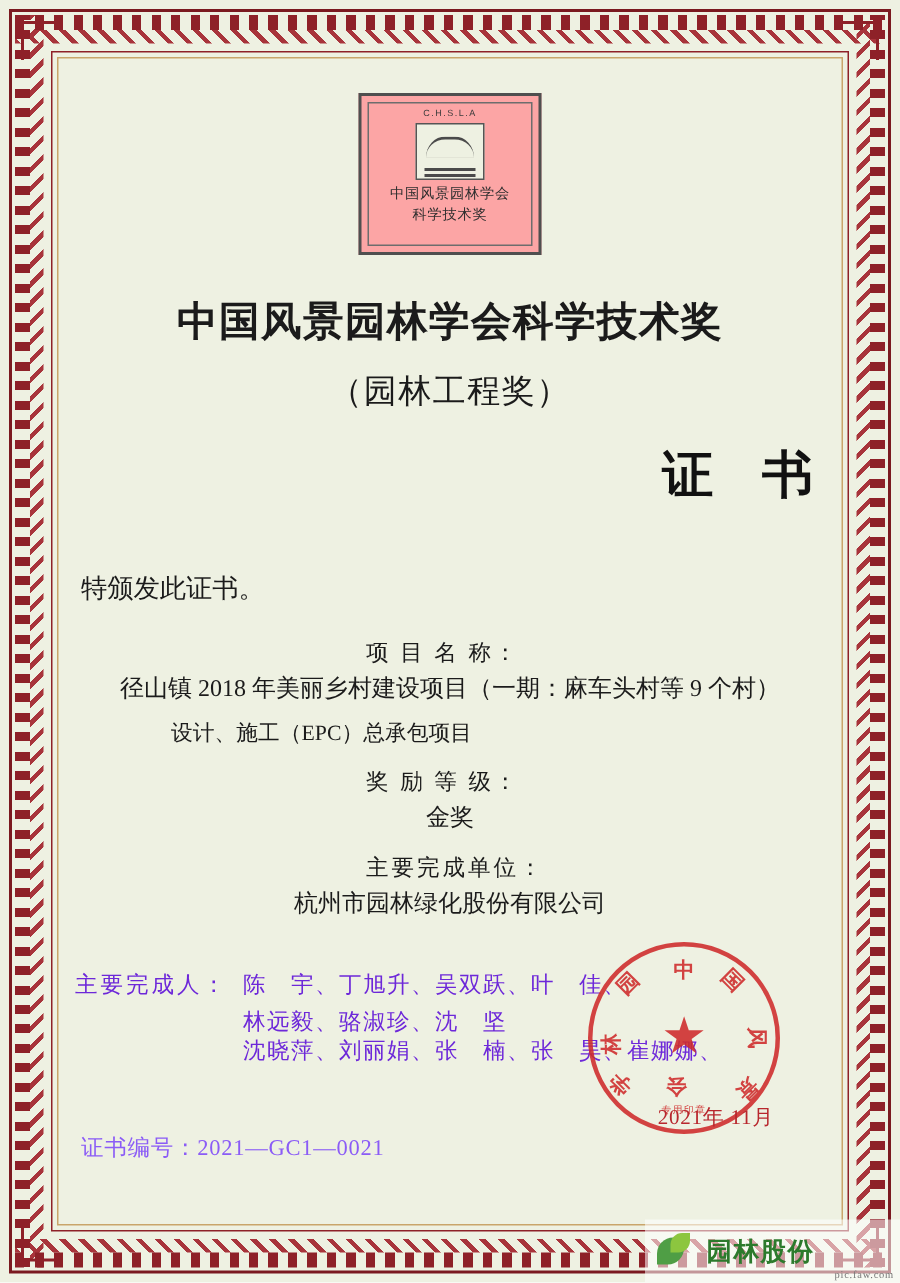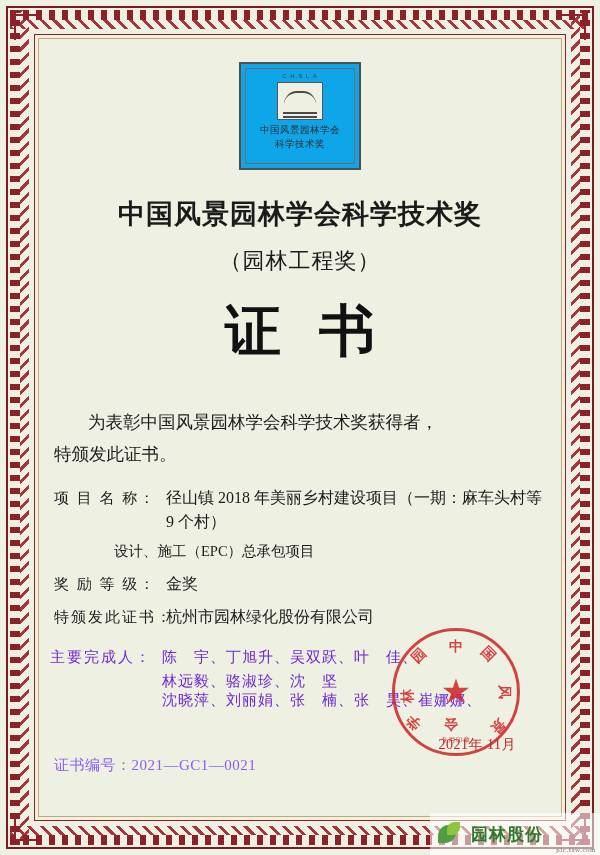--- a/index.html
+++ b/index.html
@@ -84,21 +84,21 @@
     bottom: 46px;
   }
 
   
   .emblem {
     width: 122px;
     height: 108px;
     margin: 16px auto 0;
     border: 2px solid #4f4f4f;
     box-sizing: border-box;
-    background: #0ea5e9;
+    background: #fca5a5;
     padding: 4px;
     position: relative;
   }
   .emblem-inner {
     width: 100%;
     height: 100%;
     border: 1px solid #6d6d6d;
     box-sizing: border-box;
     display: flex;
     flex-direction: column;
@@ -160,22 +160,22 @@
   }
   .title-sub {
     text-align: center;
     font-size: 22px;
     font-weight: normal;
     color: #1b1b1b;
     margin-top: 14px;
     letter-spacing: 1px;
   }
   .title-cert {
-    text-align: center;
-    font-size: 56px;
+    text-align: right;
+    font-size: 34px;
     font-weight: bold;
     color: #111;
     margin-top: 18px;
     letter-spacing: 12px;
     text-indent: 12px;
   }
 
   .statement {
     margin-top: 36px;
     font-size: 17.5px;
@@ -187,23 +187,24 @@
   .statement .l2 { text-indent: 0; }
 
   .fields {
     margin-top: 16px;
     padding: 0 8px;
     font-size: 15px;
     color: #1b1b1b;
   }
   .field-row {
     display: flex;
-    align-items: flex-start;
+    align-items: center;
     margin-bottom: 9px;
     line-height: 24px;
+    flex-direction: column;
   }
   .field-label {
     width: 112px;
     flex: none;
     letter-spacing: 2px;
     white-space: nowrap;
   }
   .field-value {
     flex: 1;
     font-size: 16px;
@@ -376,38 +377,37 @@
         <div class="emblem-text">中国风景园林学会</div>
         <div class="emblem-text" style="margin-top:2px">科学技术奖</div>
       </div>
     </div>
 
     <div class="title-main">中国风景园林学会科学技术奖</div>
     <div class="title-sub">（园林工程奖）</div>
     <div class="title-cert">证 书</div>
 
     <div class="statement">
-      <div class="l1">为表彰中国风景园林学会科学技术奖获得者，</div>
       <div class="l2">特颁发此证书。</div>
     </div>
 
     <div class="fields">
       <div class="field-row">
         <div class="field-label">项 目 名 称：</div>
         <div class="field-value">径山镇 2018 年美丽乡村建设项目（一期：麻车头村等 9 个村）</div>
       </div>
       <div class="field-value cont">设计、施工（EPC）总承包项目</div>
 
       <div class="field-row">
         <div class="field-label">奖 励 等 级：</div>
         <div class="field-value">金奖</div>
       </div>
 
       <div class="field-row">
-        <div class="field-label">特颁发此证书：</div>
+        <div class="field-label">主要完成单位：</div>
         <div class="field-value">杭州市园林绿化股份有限公司</div>
       </div>
     </div>
 
     <div class="people">
       <div class="people-row">
         <div class="people-label">主要完成人：</div>
         <div class="people-names">陈　宇、丁旭升、吴双跃、叶　佳、</div>
       </div>
       <div class="people-names cont">林远毅、骆淑珍、沈　坚</div>

